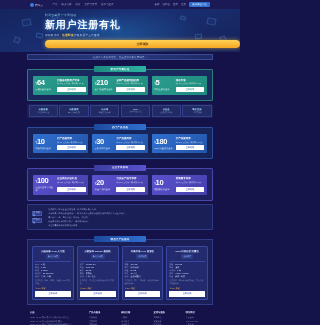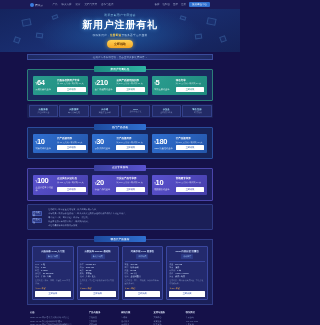--- a/index.html
+++ b/index.html
@@ -34,22 +34,23 @@
     padding: 1px 3px; border-radius: 1px; font-size: 2.4px;
   }
 
   
   .hero {
     position: relative; height: 43px; width: 100%;
     background:
       radial-gradient(ellipse 120px 40px at 50% 60%, #1d4f93 0%, rgba(29,79,147,0) 70%),
       linear-gradient(160deg, #14245e 0%, #1a2f72 45%, #152259 100%);
     overflow: hidden;
-    display: flex; flex-direction: column; align-items: center;
+    display: flex; flex-direction: column; 
     padding-top: 4px;
+    padding-left: 45px;
   }
   .hero-deco { position: absolute; inset: 0; opacity: .5; }
   .hero-deco i {
     position: absolute; display: block;
     border: .4px solid rgba(120,190,255,.45);
     background: rgba(60,130,220,.12);
   }
   .hero-kicker {
     font-size: 2.8px; color: #8fd2ef; letter-spacing: .35px;
     position: relative; z-index: 2;

